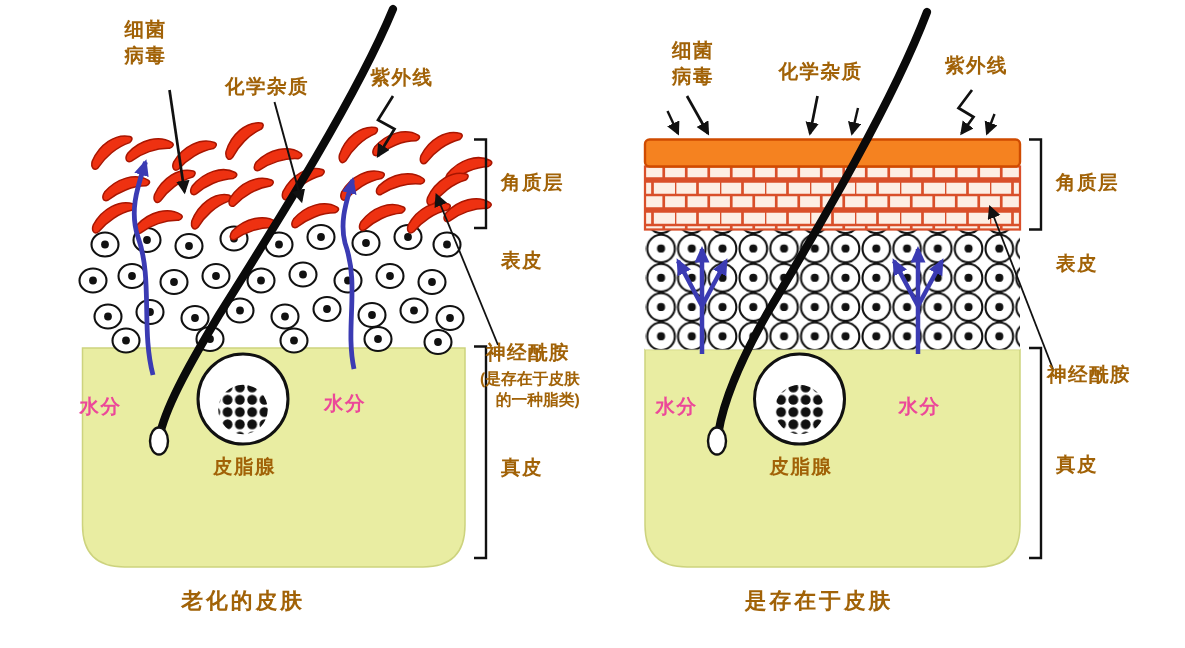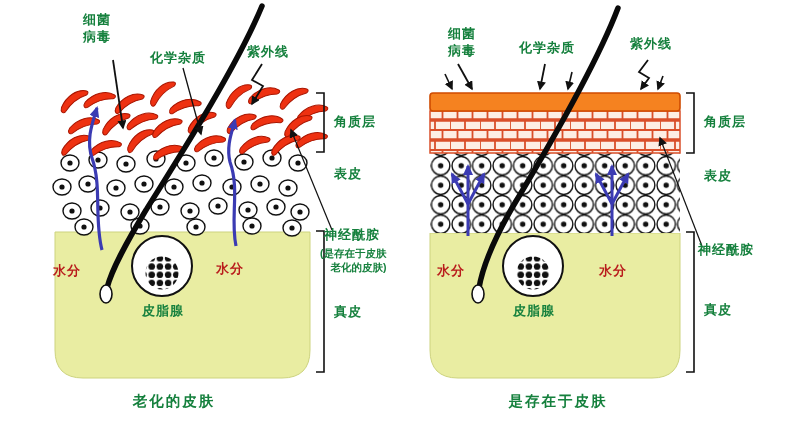--- a/index.html
+++ b/index.html
@@ -2,28 +2,28 @@
 <html><head>
 <meta charset="utf-8">
 <style>
   html,body{margin:0;padding:0;background:#fff;}
   .stage{
     position:relative;width:790px;height:432px;overflow:hidden;background:#fff;
     font-family:"Liberation Sans","DejaVu Sans",sans-serif;
   }
   .stage svg{position:absolute;left:0;top:0;}
   .label{
-    position:absolute;font-size:13px;font-weight:bold;color:#15803d;
+    position:absolute;font-size:13px;font-weight:bold;color:#a16207;
     white-space:pre-line;text-align:center;transform:translateX(-50%);
     line-height:1.3;letter-spacing:1px;
   }
   .side{transform:none;text-align:right;letter-spacing:1px;}
-  .moisture{color:#b91c1c;}
+  .moisture{color:#ec4899;}
   .note{font-size:10.5px;line-height:1.35;letter-spacing:0;}
-  .caption{font-size:14.5px;letter-spacing:2px;margin-left:12px;}
+  .caption{font-size:14.5px;letter-spacing:2px;}
 </style>
 </head>
 <body>
 
 <div class="stage">
 
 <svg width="790" height="432" viewBox="0 0 790 432">
   <defs>
     <marker id="arrowB" markerUnits="userSpaceOnUse" markerWidth="12" markerHeight="12" refX="9" refY="5" orient="auto">
       <path d="M0,0 L11,5 L0,10 Z" fill="#3b3bb3"></path>
@@ -202,21 +202,21 @@
 <div class="label" style="left:268px;top:44px">紫外线</div>
 <div class="label moisture" style="left:67px;top:263px">水分</div>
 <div class="label moisture" style="left:230px;top:261px">水分</div>
 <div class="label" style="left:163px;top:303px">皮脂腺</div>
 <div class="label caption" style="left:162px;top:392px">老化的皮肤</div>
 
 <div class="label side" style="left:334px;top:114px">角质层</div>
 <div class="label side" style="left:334px;top:166px">表皮</div>
 <div class="label side" style="left:324px;top:227px">神经酰胺</div>
 <div class="label side note" style="left:320px;top:246px">(是存在于皮肤
-老化的皮肤)</div>
+的一种脂类)</div>
 <div class="label side" style="left:334px;top:304px">真皮</div>
 
 <div class="label" style="left:462px;top:26px">细菌
 病毒</div>
 <div class="label" style="left:547px;top:40px">化学杂质</div>
 <div class="label" style="left:651px;top:36px">紫外线</div>
 <div class="label moisture" style="left:451px;top:263px">水分</div>
 <div class="label moisture" style="left:613px;top:263px">水分</div>
 <div class="label" style="left:534px;top:303px">皮脂腺</div>
 <div class="label caption" style="left:546px;top:392px">是存在于皮肤</div>

